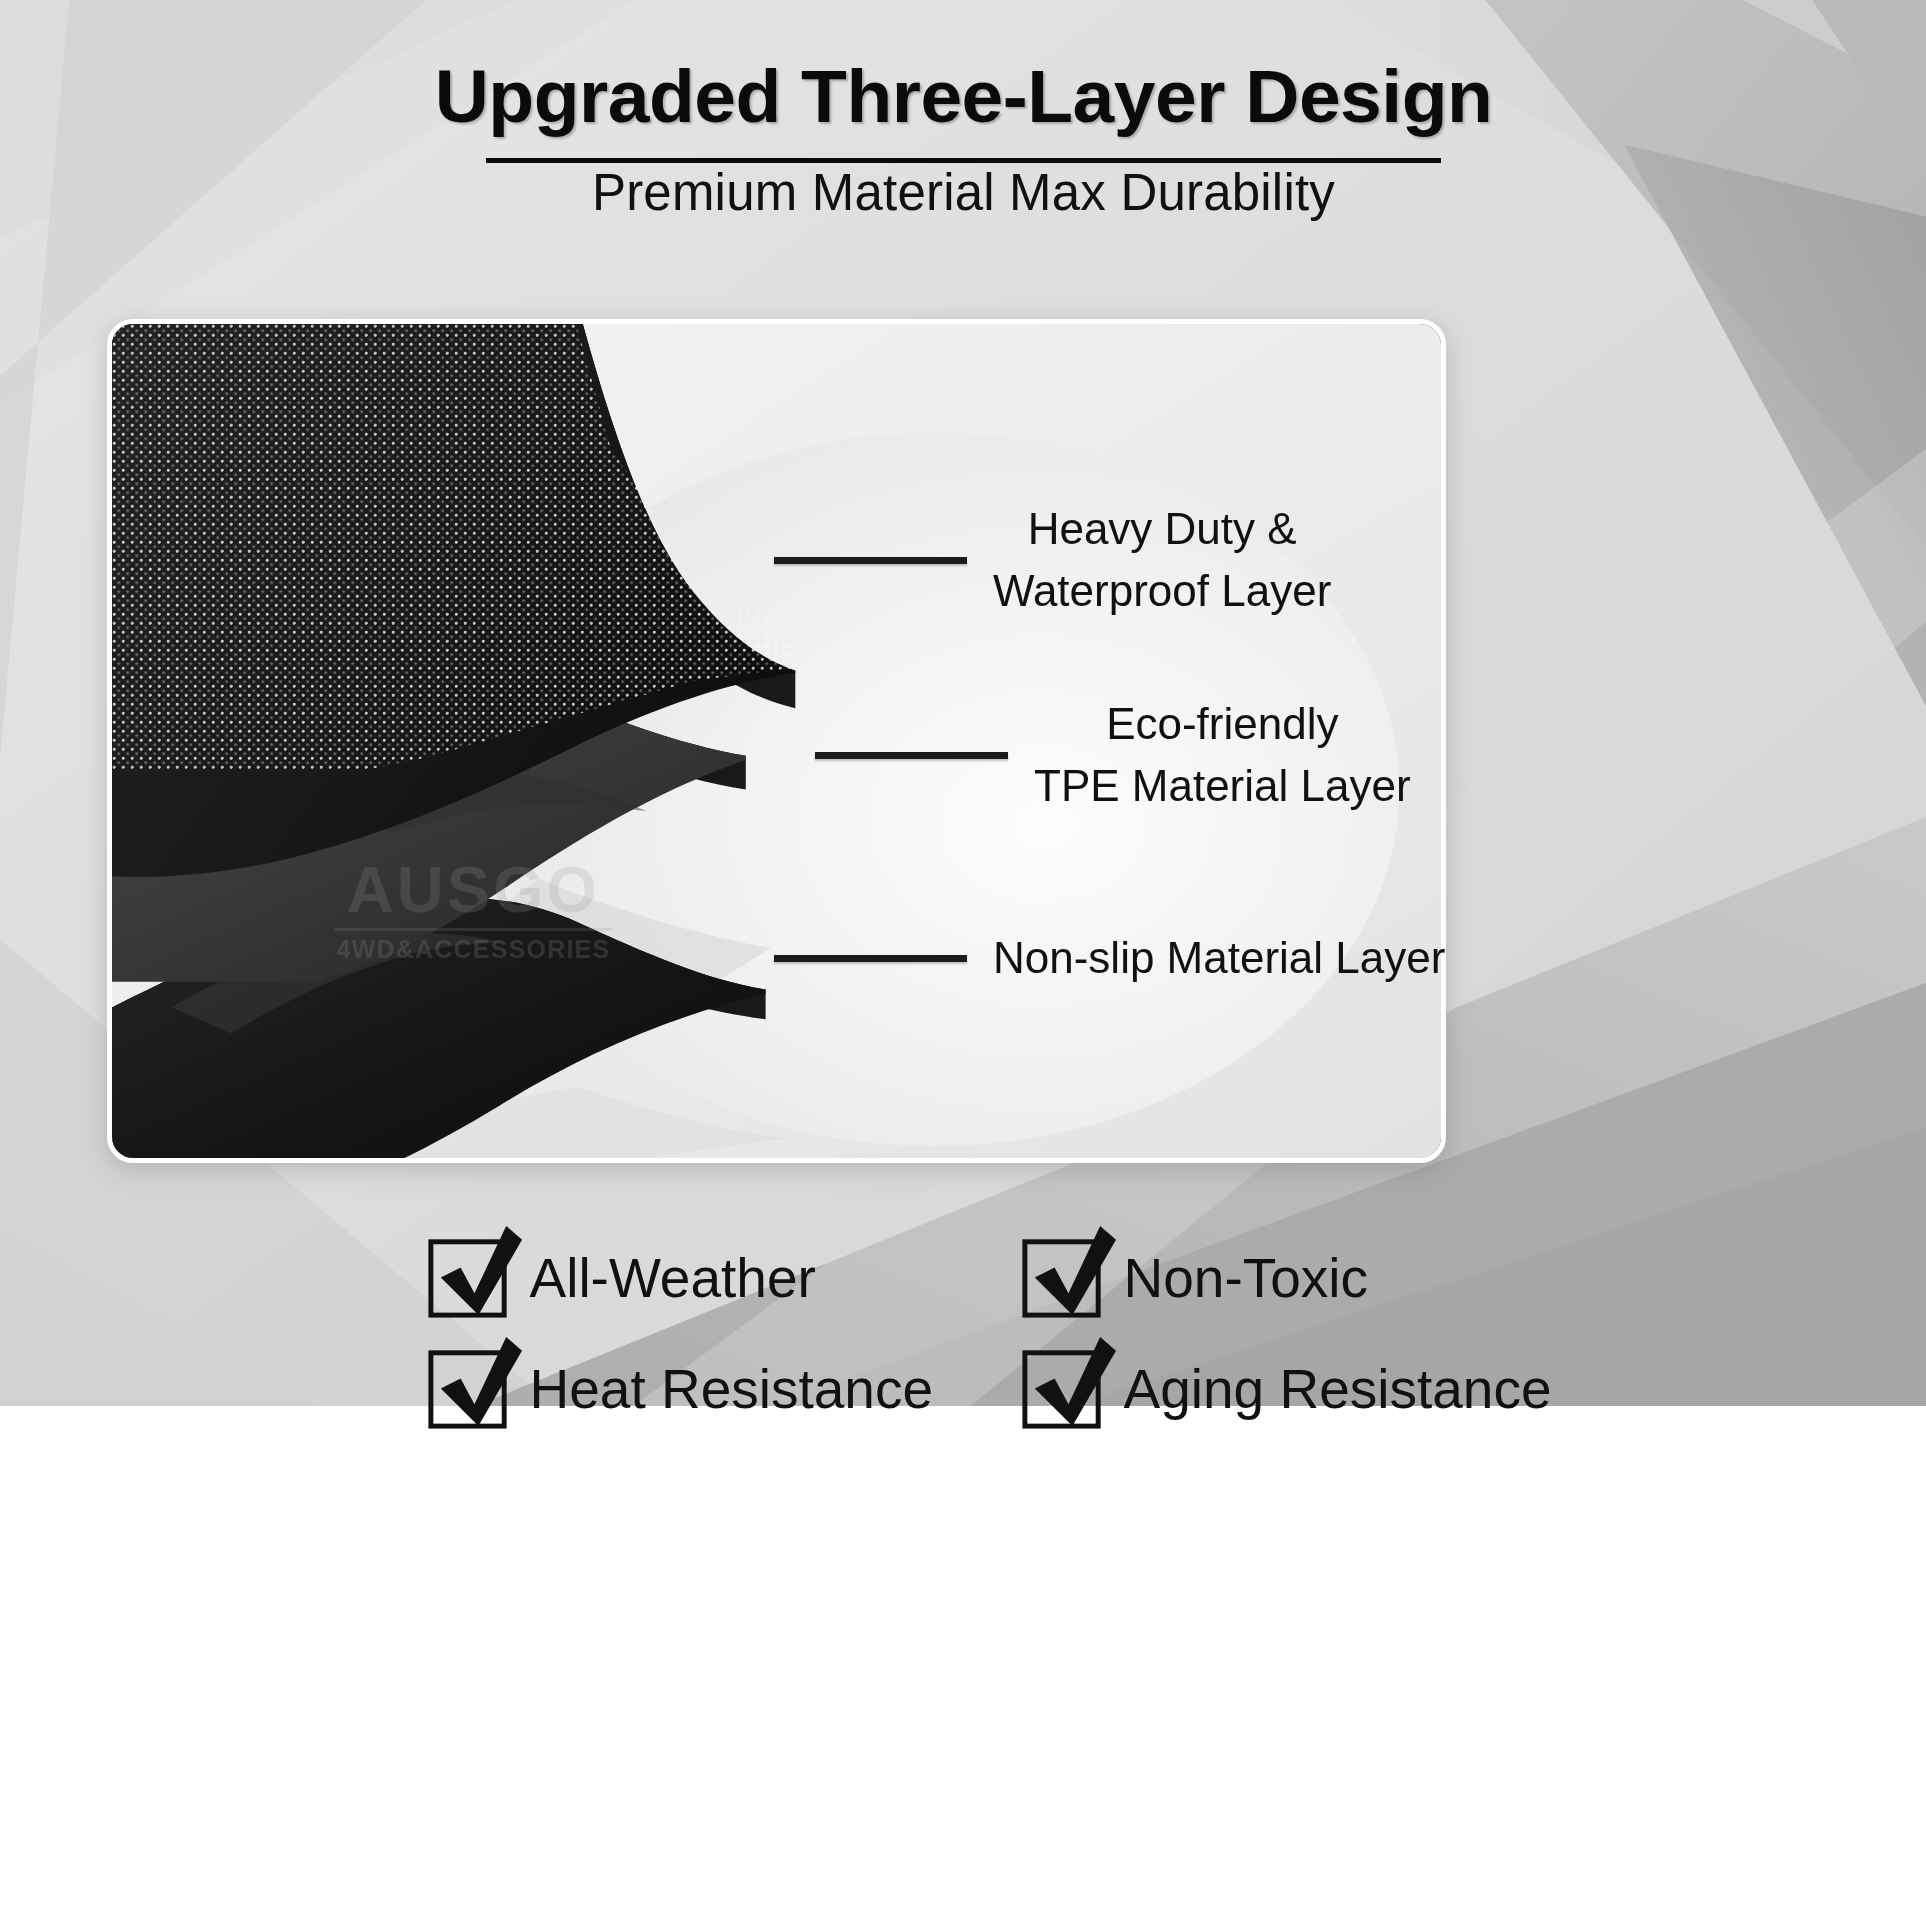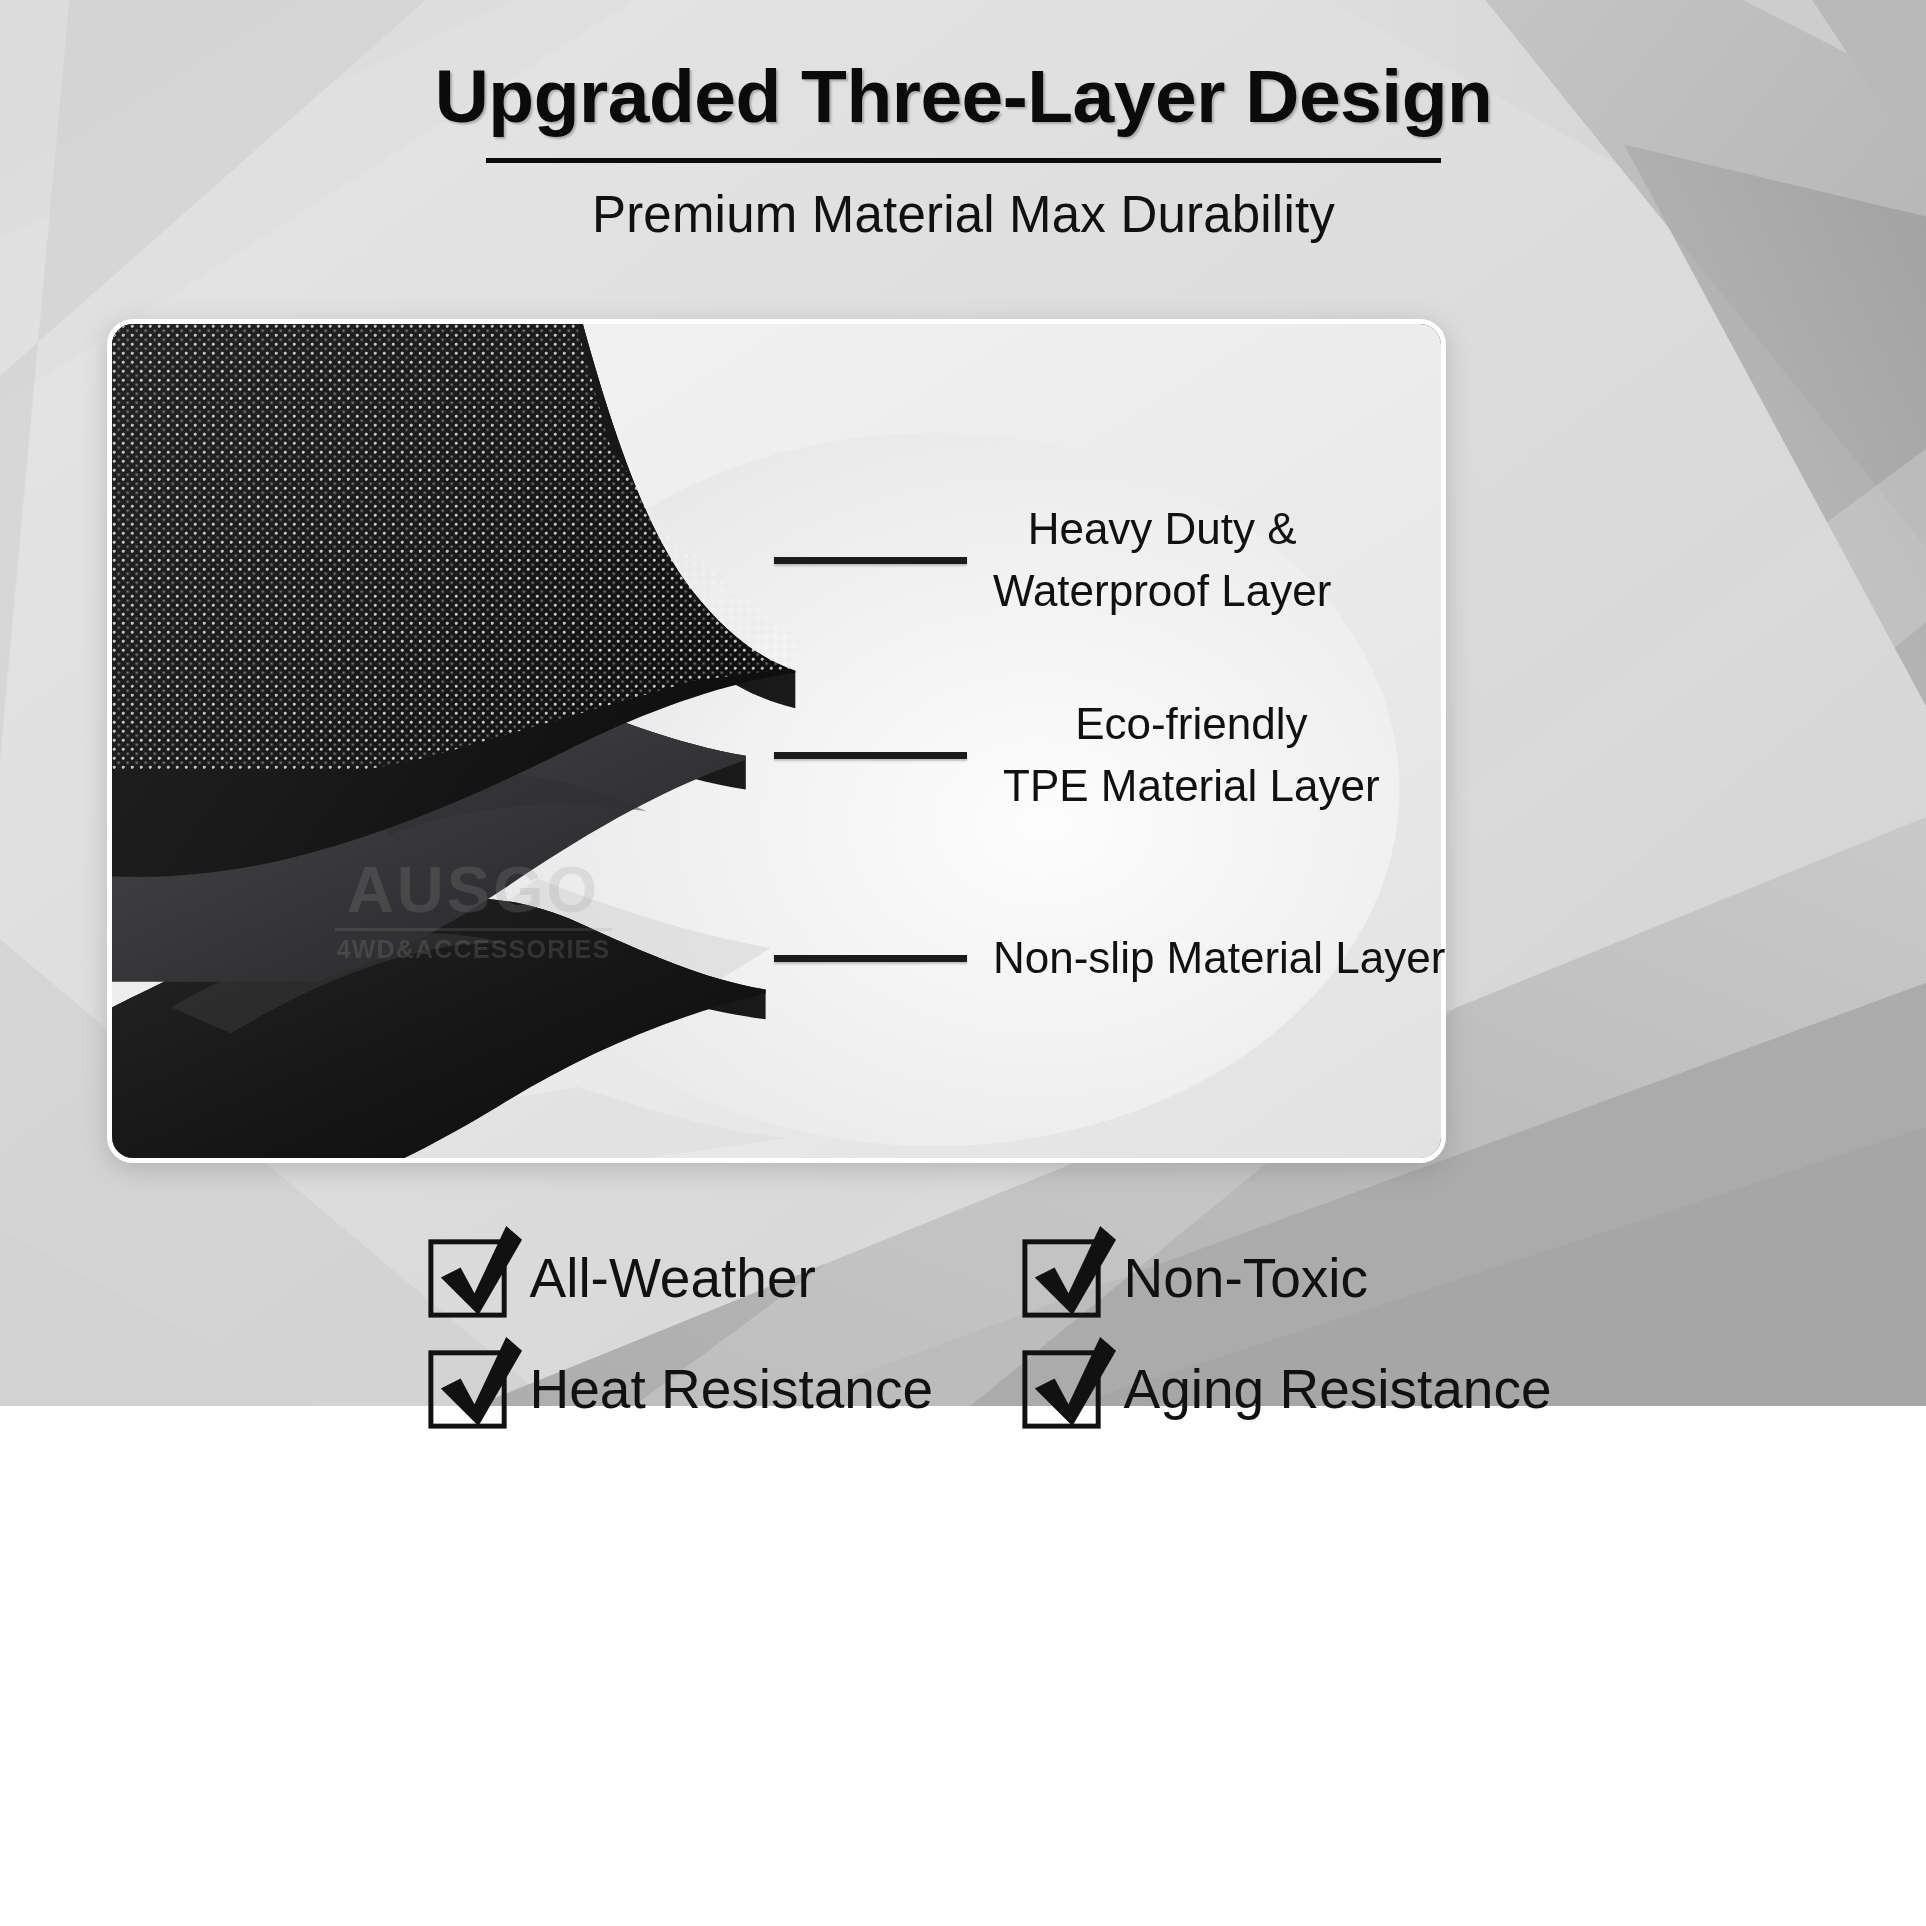--- a/index.html
+++ b/index.html
@@ -26,21 +26,20 @@
   .title {
     font-size:75px; font-weight:bold; color:#0b0b0b;
     letter-spacing:-0.5px; line-height:1.05;
     text-shadow:2px 2px 2px rgba(130,130,130,.55);
   }
   .title-rule {
     width:955px; height:5px; background:#0b0b0b;
     margin:22px auto 0;
   }
   .subtitle {
-    margin-top:22px;
     font-size:51px; color:#111; font-weight:400;
     letter-spacing:0.2px;
   }
 
   
   .card {
     position:absolute;
     left:107px; top:319px;
     width:1339px; height:844px;
     border-radius:26px;
@@ -95,21 +94,21 @@
     width:193px; height:7px; background:#1b1b1b; flex:0 0 auto;
     box-shadow:0 2px 2px rgba(140,140,140,.5);
   }
   .callout .ctext {
     margin-left:26px;
     font-size:44px; color:#111; line-height:1.42;
     white-space:nowrap;
   }
   .callout .ctext .l2 { display:block; }
   .callout.c1 { left:774px; top:471px;margin-top:27px; }
-  .callout.c2 { left:774px; top:693px;gap:10px; }
+  .callout.c2 { left:815px; top:693px; }
   .callout.c3 { left:774px; top:927px; }
   .callout.c1 .ctext, .callout.c2 .ctext { text-align:center; }
 
   
   .features {
     position:absolute; left:0; top:1242px; width:100%;
     display:grid;
     grid-template-columns:594px 594px;
     justify-content:center;
     row-gap:38px;

